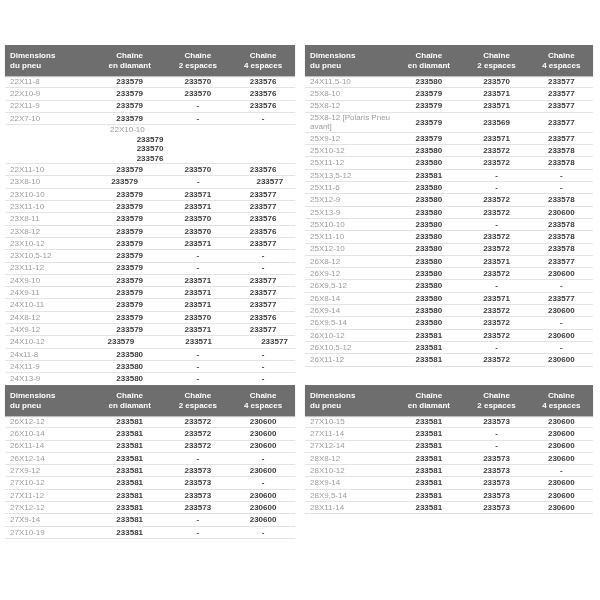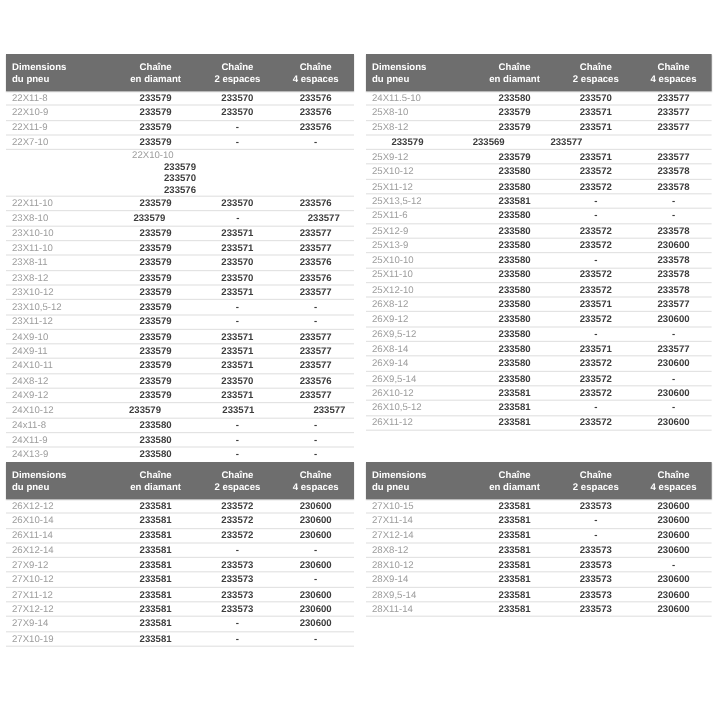--- a/index.html
+++ b/index.html
@@ -227,20 +227,21 @@
       <div class="td-val c2" style="color: rgb(60, 60, 60);">233571</div>
       <div class="td-val c3" style="color: rgb(60, 60, 60);">233577</div>
     </div>
     <div class="tr" style="border-bottom-color: rgb(227, 227, 227);">
       <div class="td-label c0" style="color: rgb(156, 156, 156);">25X8-12</div>
       <div class="td-val c1" style="color: rgb(60, 60, 60);">233579</div>
       <div class="td-val c2" style="color: rgb(60, 60, 60);">233571</div>
       <div class="td-val c3" style="color: rgb(60, 60, 60);">233577</div>
     </div>
     <div class="tr" style="border-bottom-color: rgb(227, 227, 227);">
+      <div class="td-label c0" style="color: rgb(156, 156, 156);">25X8-12 [Polaris Pneu avant]</div>
       <div class="td-val c1" style="color: rgb(60, 60, 60);">233579</div>
       <div class="td-val c2" style="color: rgb(60, 60, 60);">233569</div>
       <div class="td-val c3" style="color: rgb(60, 60, 60);">233577</div>
     </div>
     <div class="tr" style="border-bottom-color: rgb(227, 227, 227);">
       <div class="td-label c0" style="color: rgb(156, 156, 156);">25X9-12</div>
       <div class="td-val c1" style="color: rgb(60, 60, 60);">233579</div>
       <div class="td-val c2" style="color: rgb(60, 60, 60);">233571</div>
       <div class="td-val c3" style="color: rgb(60, 60, 60);">233577</div>
     </div>
@@ -394,21 +395,21 @@
       <div class="td-val c1" style="color: rgb(60, 60, 60);">233581</div>
       <div class="td-val c2" style="color: rgb(60, 60, 60);">233573</div>
       <div class="td-val c3" style="color: rgb(60, 60, 60);">230600</div>
     </div>
     <div class="tr" style="border-bottom-color: rgb(227, 227, 227);">
       <div class="td-label c0" style="color: rgb(156, 156, 156);">27X10-12</div>
       <div class="td-val c1" style="color: rgb(60, 60, 60);">233581</div>
       <div class="td-val c2" style="color: rgb(60, 60, 60);">233573</div>
       <div class="td-val c3" style="color: rgb(60, 60, 60);">-</div>
     </div>
-    <div class="tr" style="border-bottom-color: rgb(227, 227, 227);">
+    <div class="tr" style="border-bottom-color: rgb(227, 227, 227); justify-content: flex-end;">
       <div class="td-label c0" style="color: rgb(156, 156, 156);">27X11-12</div>
       <div class="td-val c1" style="color: rgb(60, 60, 60);">233581</div>
       <div class="td-val c2" style="color: rgb(60, 60, 60);">233573</div>
       <div class="td-val c3" style="color: rgb(60, 60, 60);">230600</div>
     </div>
     <div class="tr" style="border-bottom-color: rgb(227, 227, 227);">
       <div class="td-label c0" style="color: rgb(156, 156, 156);">27X12-12</div>
       <div class="td-val c1" style="color: rgb(60, 60, 60);">233581</div>
       <div class="td-val c2" style="color: rgb(60, 60, 60);">233573</div>
       <div class="td-val c3" style="color: rgb(60, 60, 60);">230600</div>

